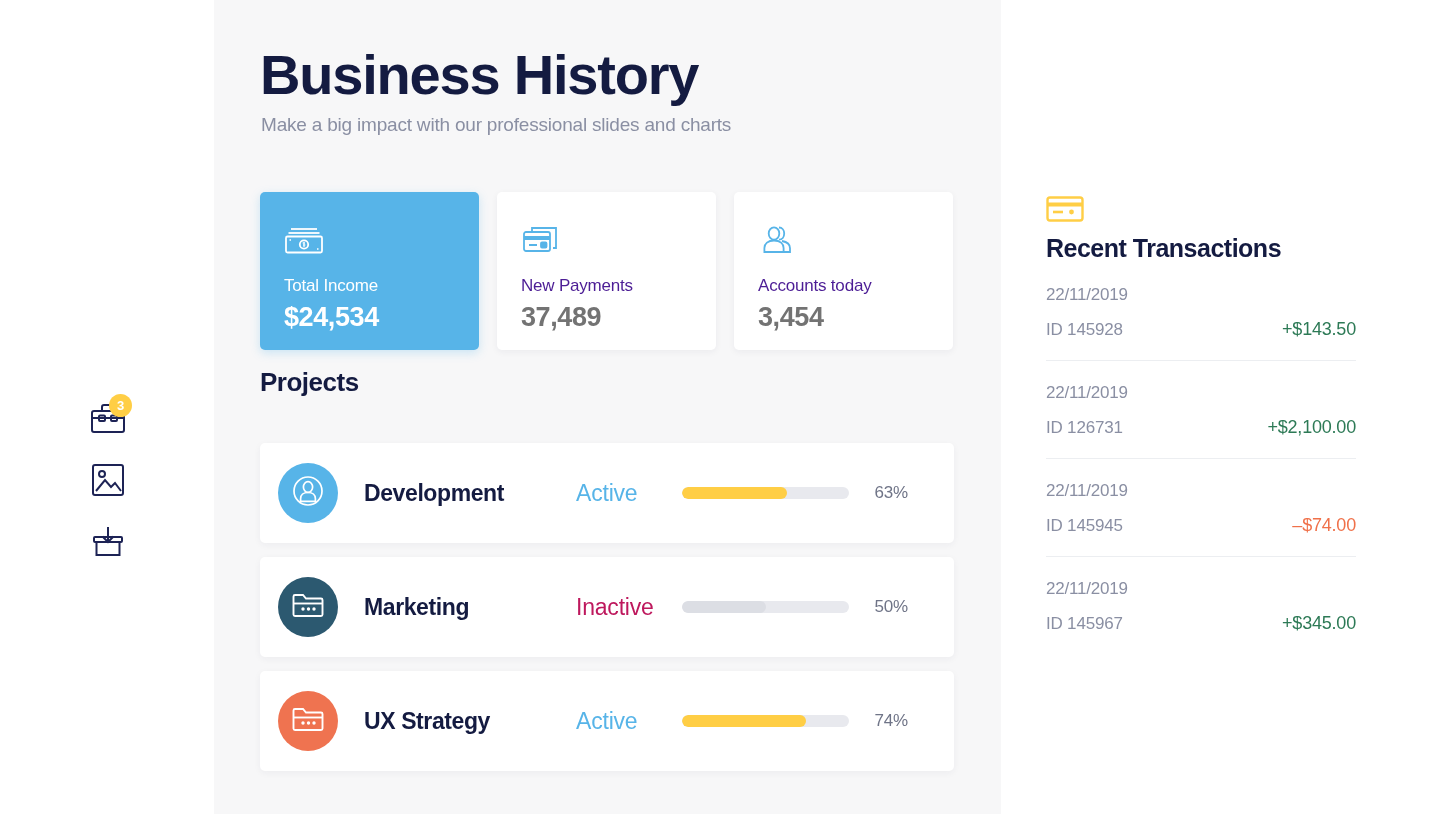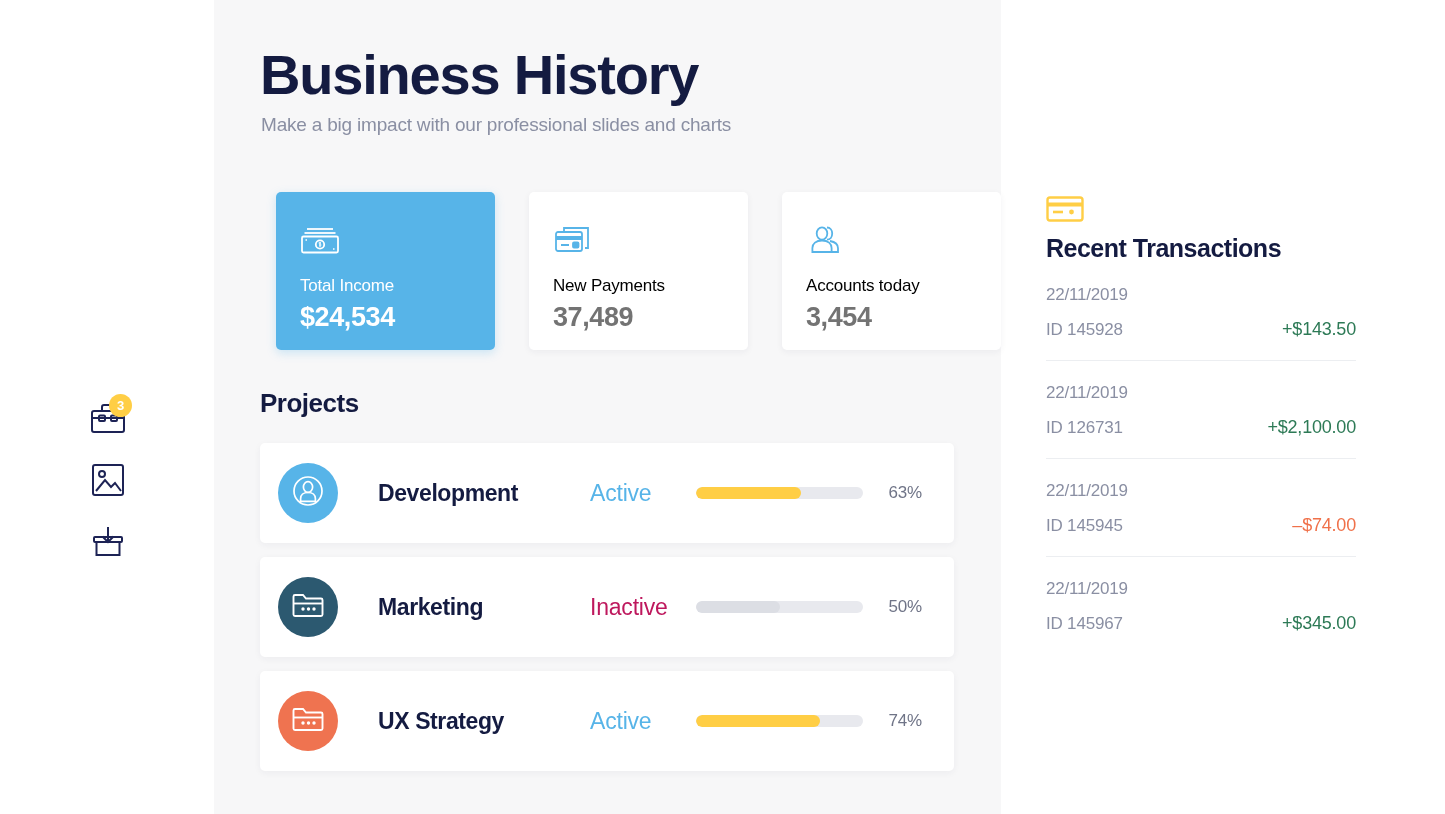--- a/index.html
+++ b/index.html
@@ -99,48 +99,47 @@
     gap: 18px;
   }
   .stat-card {
     width: 219px;
     height: 158px;
     border-radius: 5px;
     background: #ffffff;
     box-shadow: 0 2px 7px rgba(30,40,80,0.055);
     padding: 26px 24px 0 24px;
     position: relative;
-    margin-left: 16px;
   }
   .stat-card.accent {
     background: #57b4e8;
     box-shadow: 0 3px 10px rgba(87,180,232,0.28);
   }
   .stat-icon { height: 44px; display: flex; align-items: center; }
   .stat-label {
     font-size: 17px;
-    color: #000000;
+    color: #4c1d95;
     margin-top: 14px;
     letter-spacing: -0.2px;
   }
   .stat-value {
     font-size: 27px;
     font-weight: bold;
     color: #737373;
     margin-top: 6px;
     letter-spacing: -0.4px;
   }
   .stat-card.accent .stat-label { color: #ffffff; }
   .stat-card.accent .stat-value { color: #ffffff; }
 
   
   .section-title {
     position: absolute;
     left: 46px;
-    top: 388px;
+    top: 367px;
     font-size: 26px;
     font-weight: bold;
     color: #141b41;
     letter-spacing: -0.5px;
   }
   .projects {
     position: absolute;
     left: 46px;
     top: 443px;
     width: 694px;
@@ -163,21 +162,21 @@
     border-radius: 50%;
     display: flex;
     align-items: center;
     justify-content: center;
     flex: 0 0 auto;
   }
   .project-name {
     font-size: 23px;
     font-weight: bold;
     color: #141b41;
-    margin-left: 40px;
+    margin-left: 26px;
     width: 212px;
     letter-spacing: -0.4px;
   }
   .project-status {
     font-size: 23px;
     width: 92px;
     letter-spacing: -0.2px;
   }
   .status-active { color: #57b4e8; }
   .status-inactive { color: #be185d; }

